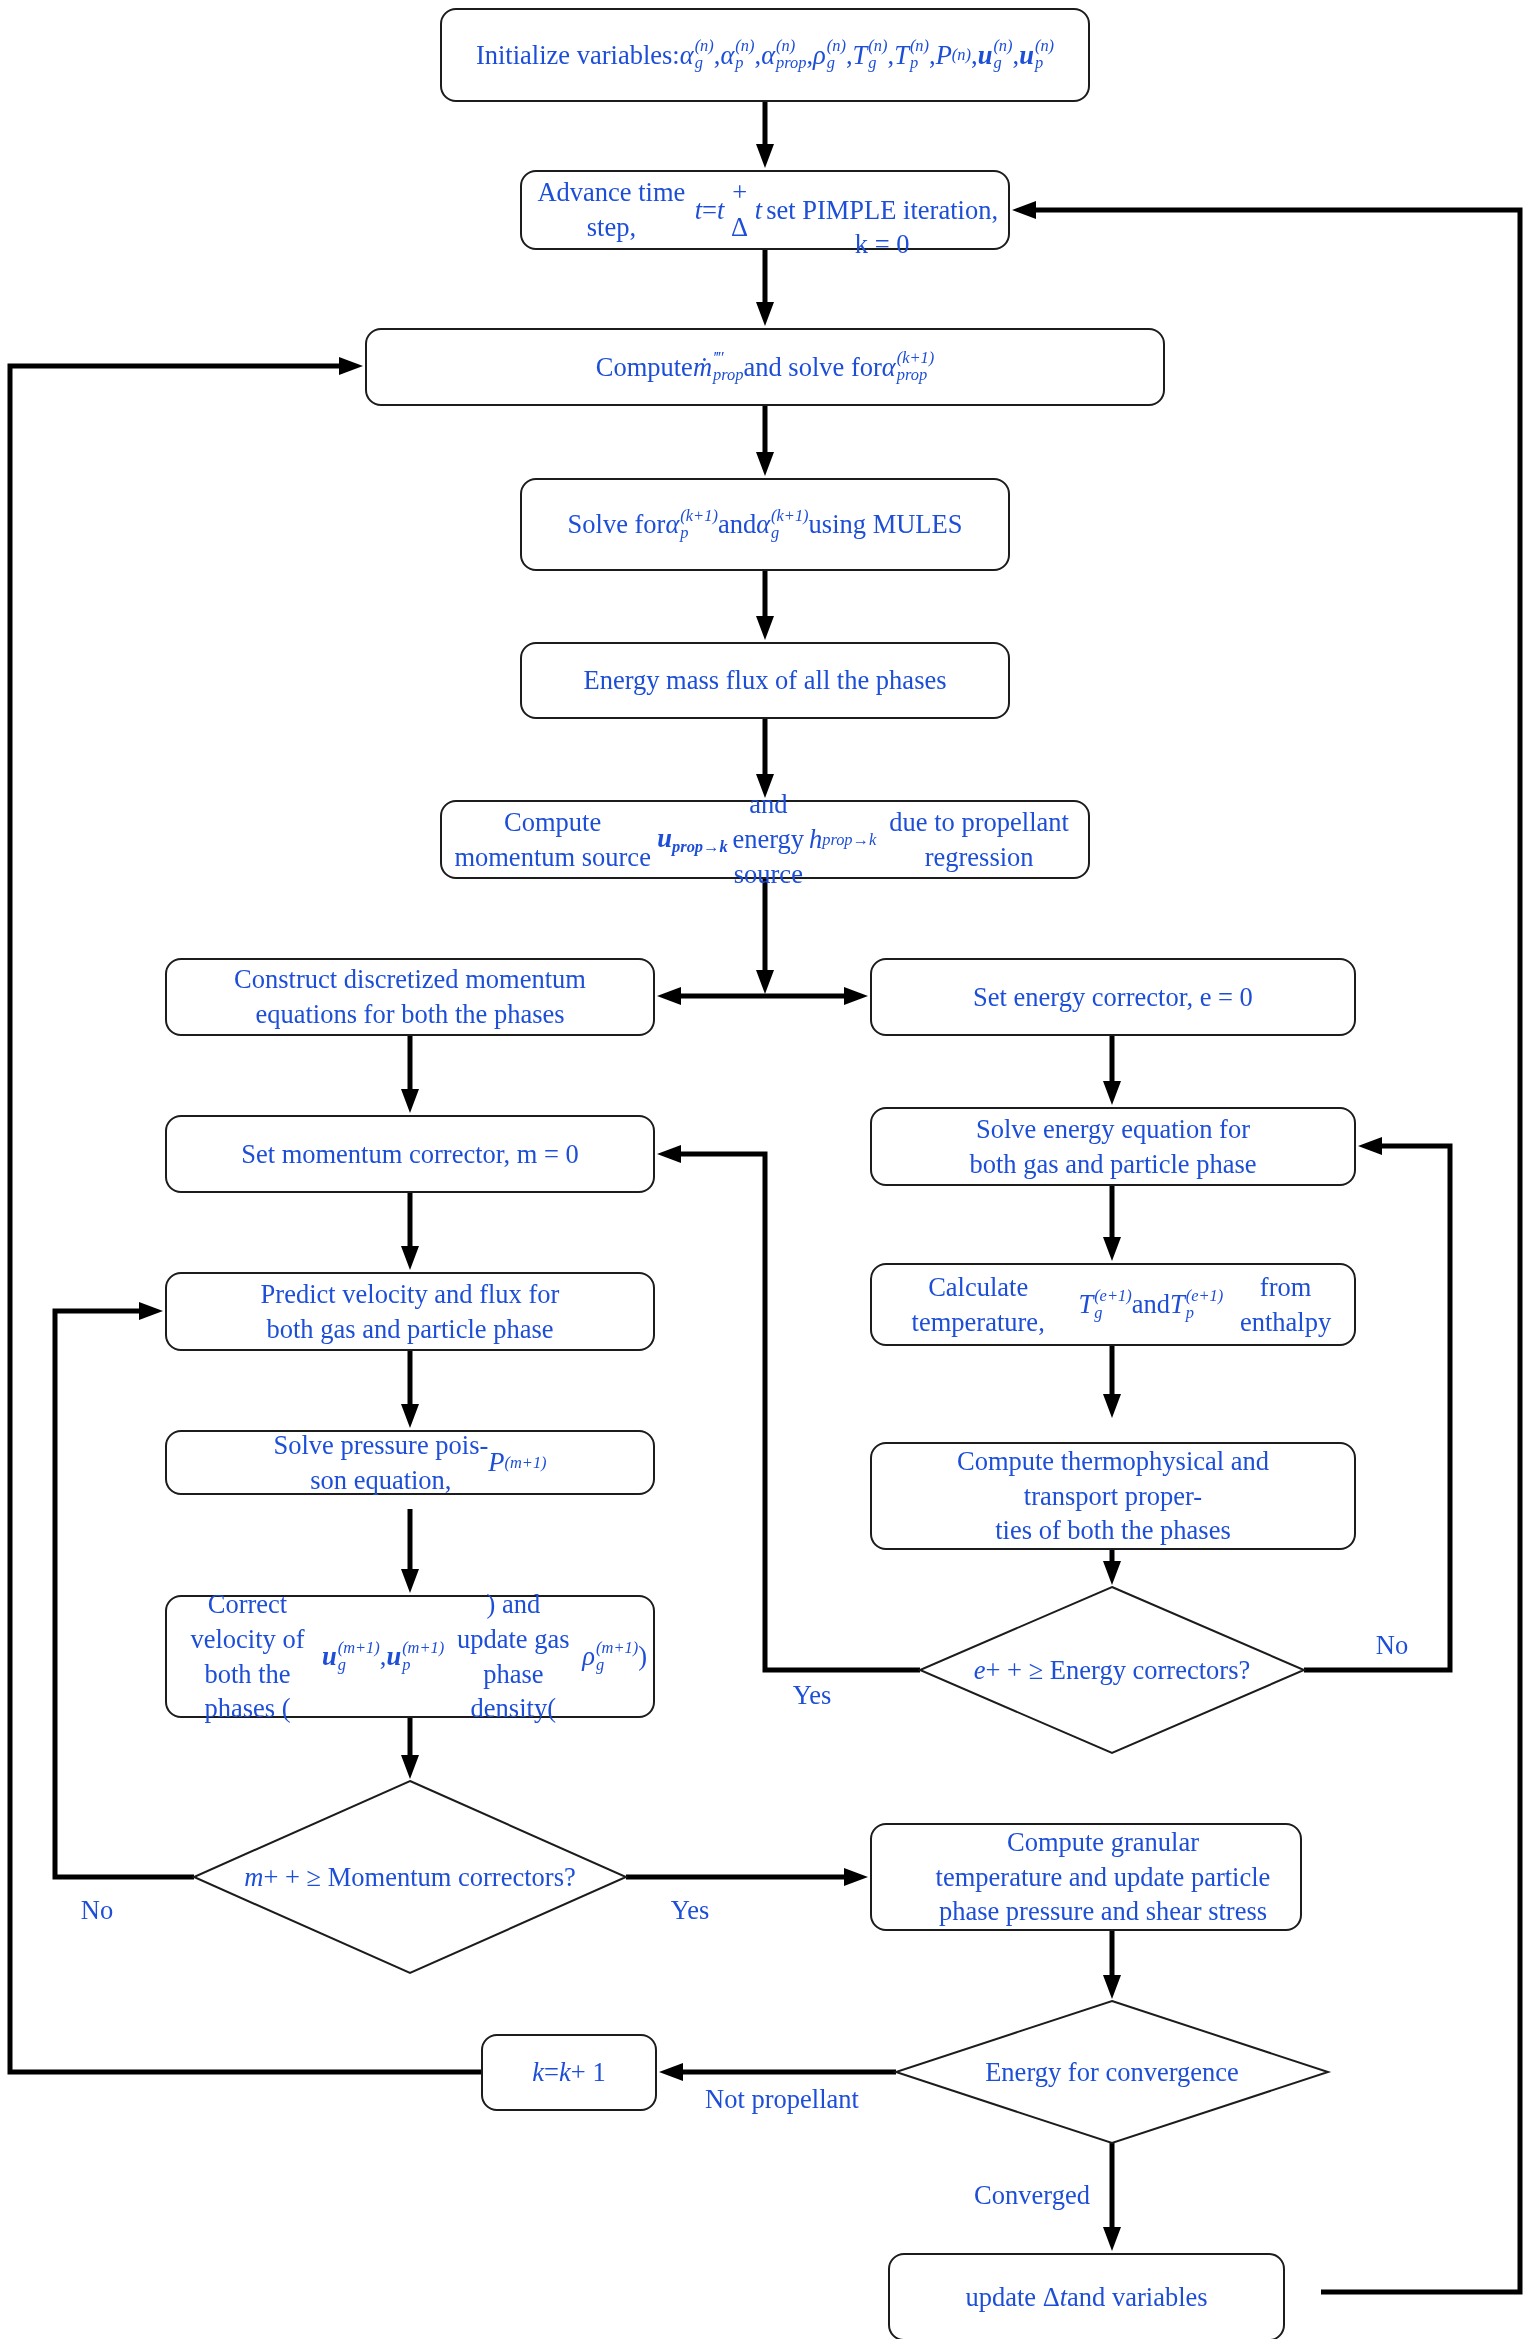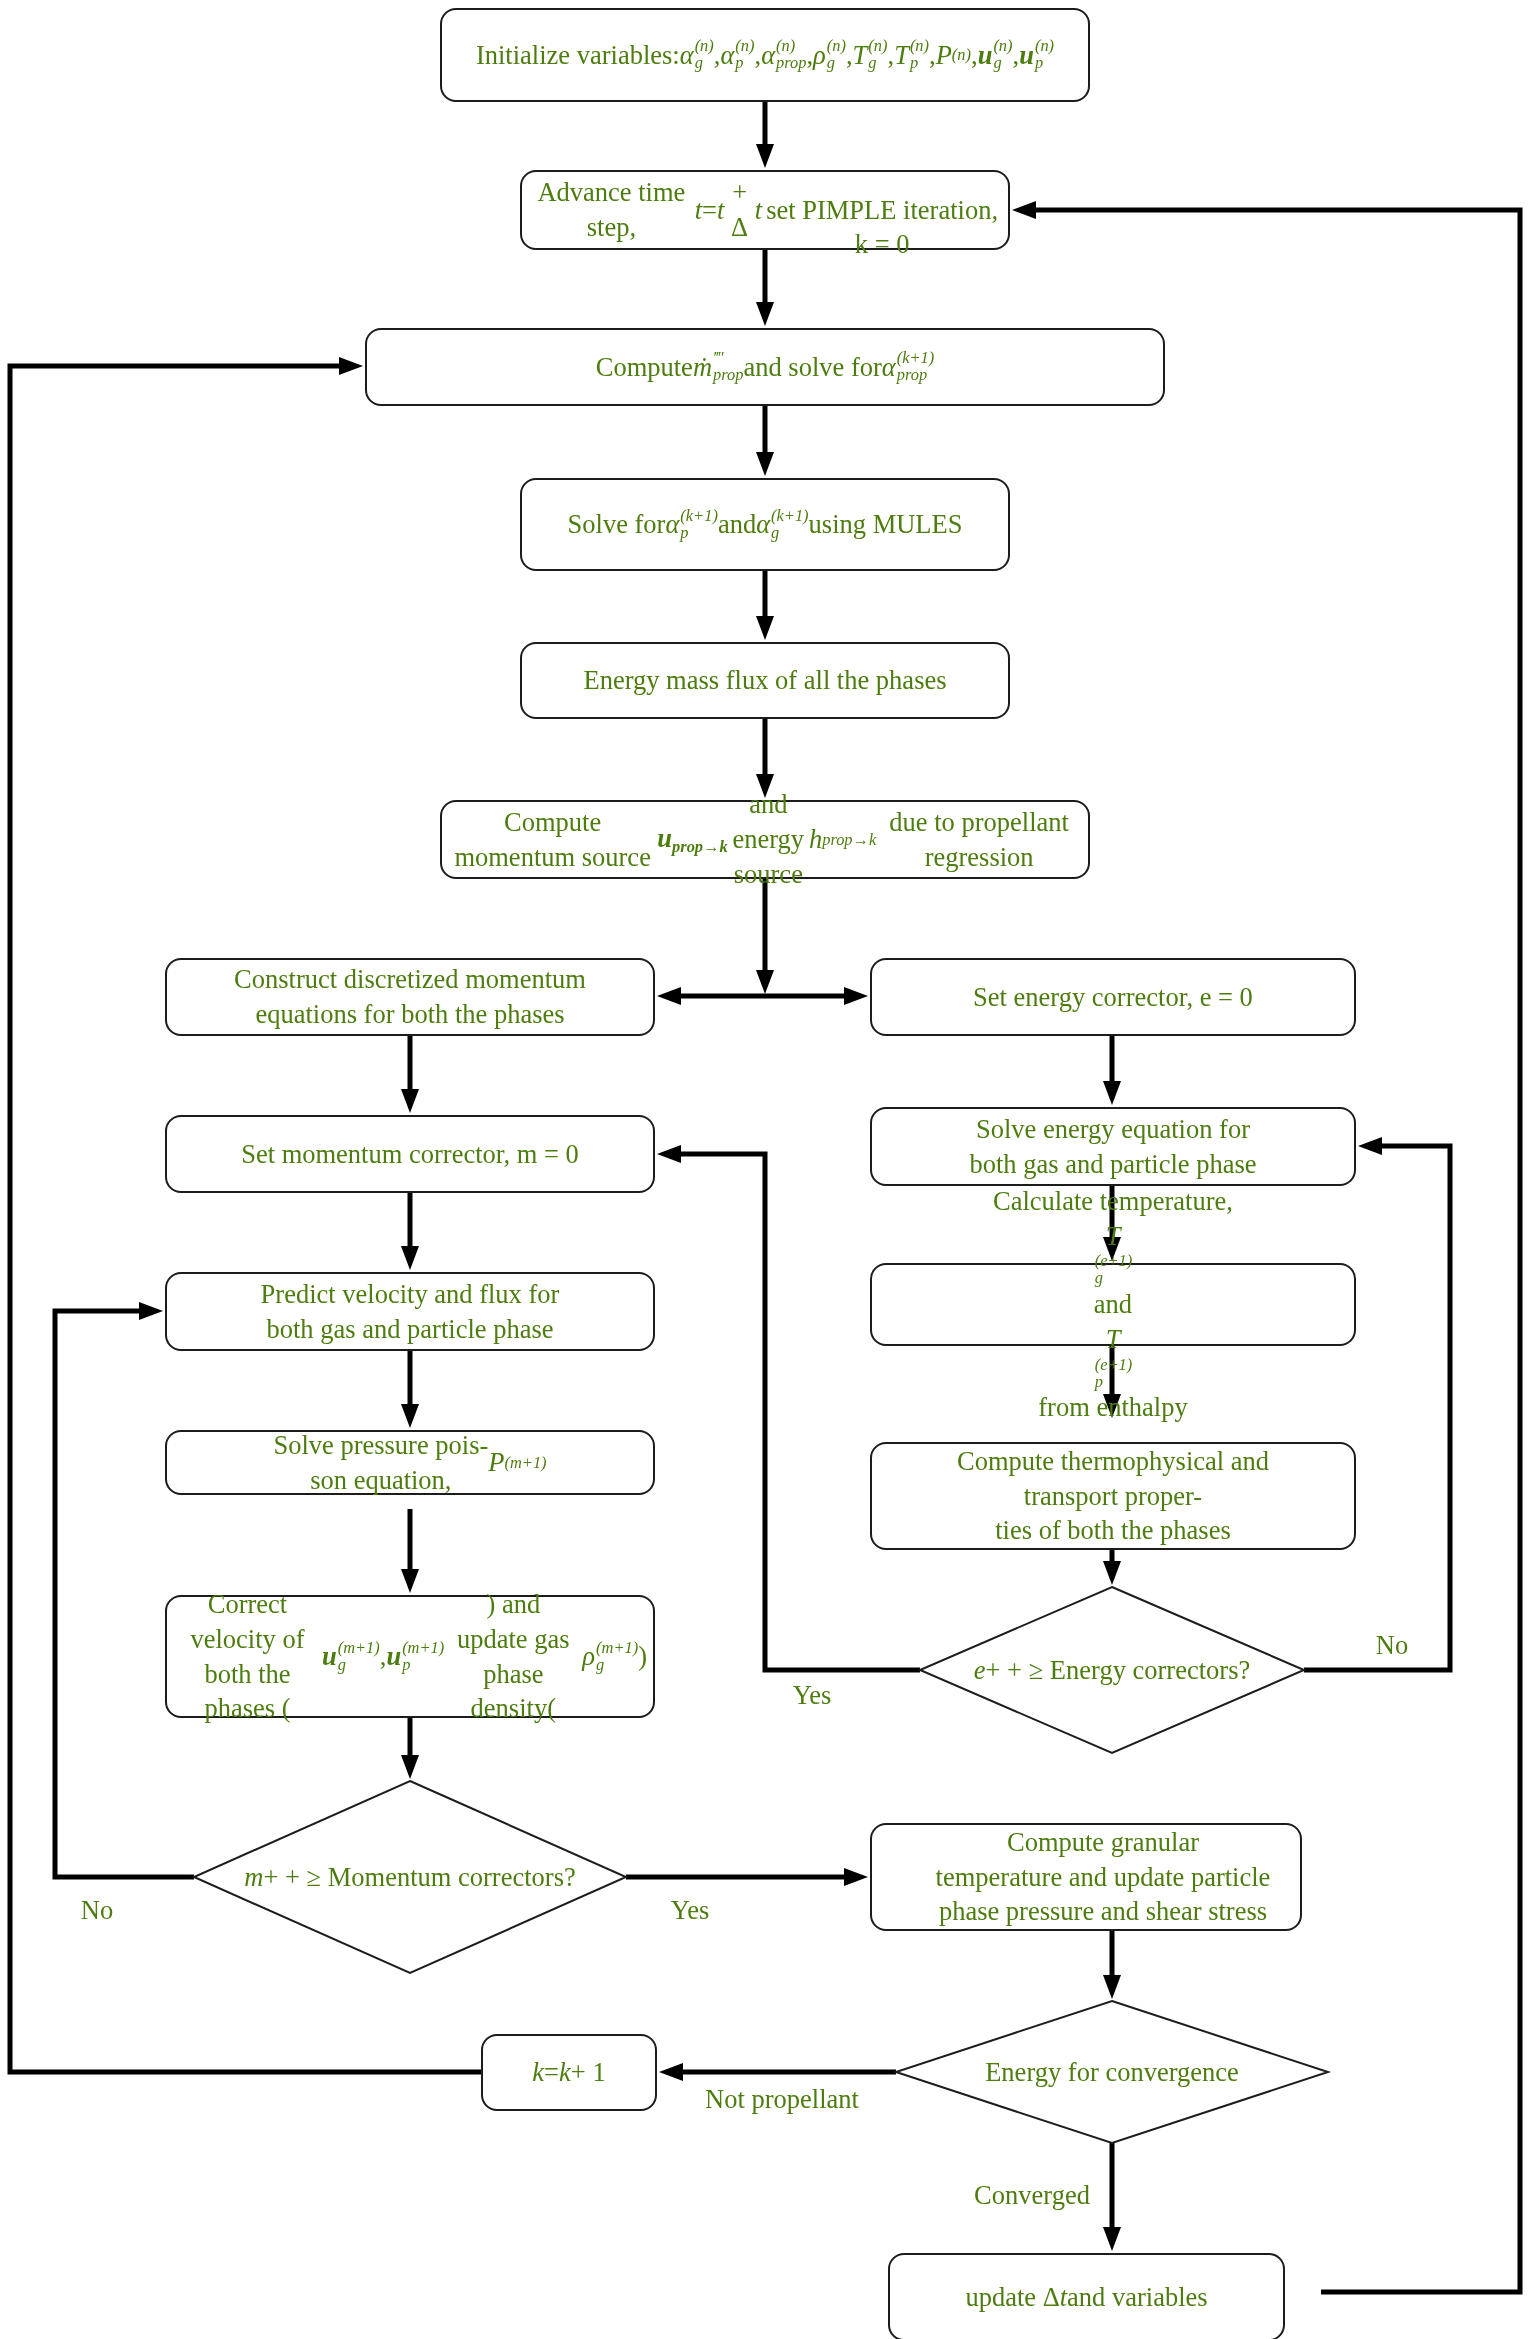--- a/index.html
+++ b/index.html
@@ -1,21 +1,21 @@
 <!DOCTYPE html>
 <html><head>
 <meta charset="utf-8">
 <style>
   html,body{margin:0;padding:0;background:#ffffff;}
   #stage{
     position:relative;
     width:1530px;height:2339px;
     background:#ffffff;
     font-family:"Liberation Serif","DejaVu Serif",serif;
-    color:#4d7c0f;
+    color:#1d4ed8;
     overflow:hidden;
   }
   #wires{position:absolute;left:0;top:0;}
   .node{
     position:absolute;
     display:flex;align-items:center;justify-content:center;
     text-align:center;
     font-size:26.5px;line-height:1.32;
     padding:2px 6px;box-sizing:border-box;
   }
@@ -143,21 +143,21 @@
           <span class="t">(k+1)</span>
           <span class="b">g</span>
         </span> using MULES</div>
       <div class="node rounded" style="left: 520px; top: 642px; width: 490px; height: 77px;">Energy mass flux of all the phases</div>
       <div class="node rounded" style="left: 440px; top: 800px; width: 650px; height: 79px;">Compute momentum source <b><i>u</i><sub class="sb">prop→k</sub></b> and energy<br>source <i>h</i><sub class="sb">prop→k</sub> due to propellant regression</div>
       <div class="node rounded" style="left: 165px; top: 958px; width: 490px; height: 78px;">Construct discretized momentum<br>equations for both the phases</div>
       <div class="node rounded" style="left: 870px; top: 958px; width: 486px; height: 78px;">Set energy corrector, e = 0</div>
       <div class="node rounded" style="left: 165px; top: 1115px; width: 490px; height: 78px;">Set momentum corrector, m = 0</div>
       <div class="node rounded" style="left: 870px; top: 1107px; width: 486px; height: 79px;">Solve energy equation for<br>both gas and particle phase</div>
       <div class="node rounded" style="left: 165px; top: 1272px; width: 490px; height: 79px;">Predict velocity and flux for<br>both gas and particle phase</div>
-      <div class="node rounded" style="left: 870px; top: 1263px; width: 486px; height: 83px; flex-direction: column;">Calculate temperature,<br><i>T</i><span class="ss">
+      <div class="node rounded" style="left: 870px; top: 1263px; width: 486px; height: 83px;">Calculate temperature,<br><i>T</i><span class="ss">
           <span class="t">(e+1)</span>
           <span class="b">g</span>
         </span> and <i>T</i><span class="ss">
           <span class="t">(e+1)</span>
           <span class="b">p</span>
         </span> from enthalpy</div>
       <div class="node rounded" style="left: 165px; top: 1430px; width: 490px; height: 65px;">Solve pressure pois-<br>son equation, <i>P</i><span class="sp">(m+1)</span></div>
       <div class="node rounded" style="left: 870px; top: 1420px; width: 486px; height: 108px; margin-top: 22px;">Compute thermophysical and<br>transport proper-<br>ties of both the phases</div>
       <div class="node rounded" style="left: 165px; top: 1595px; width: 490px; height: 123px;">Correct velocity of both the<br>phases (<b><i>u</i></b><span class="ss">
           <span class="t">(m+1)</span>

